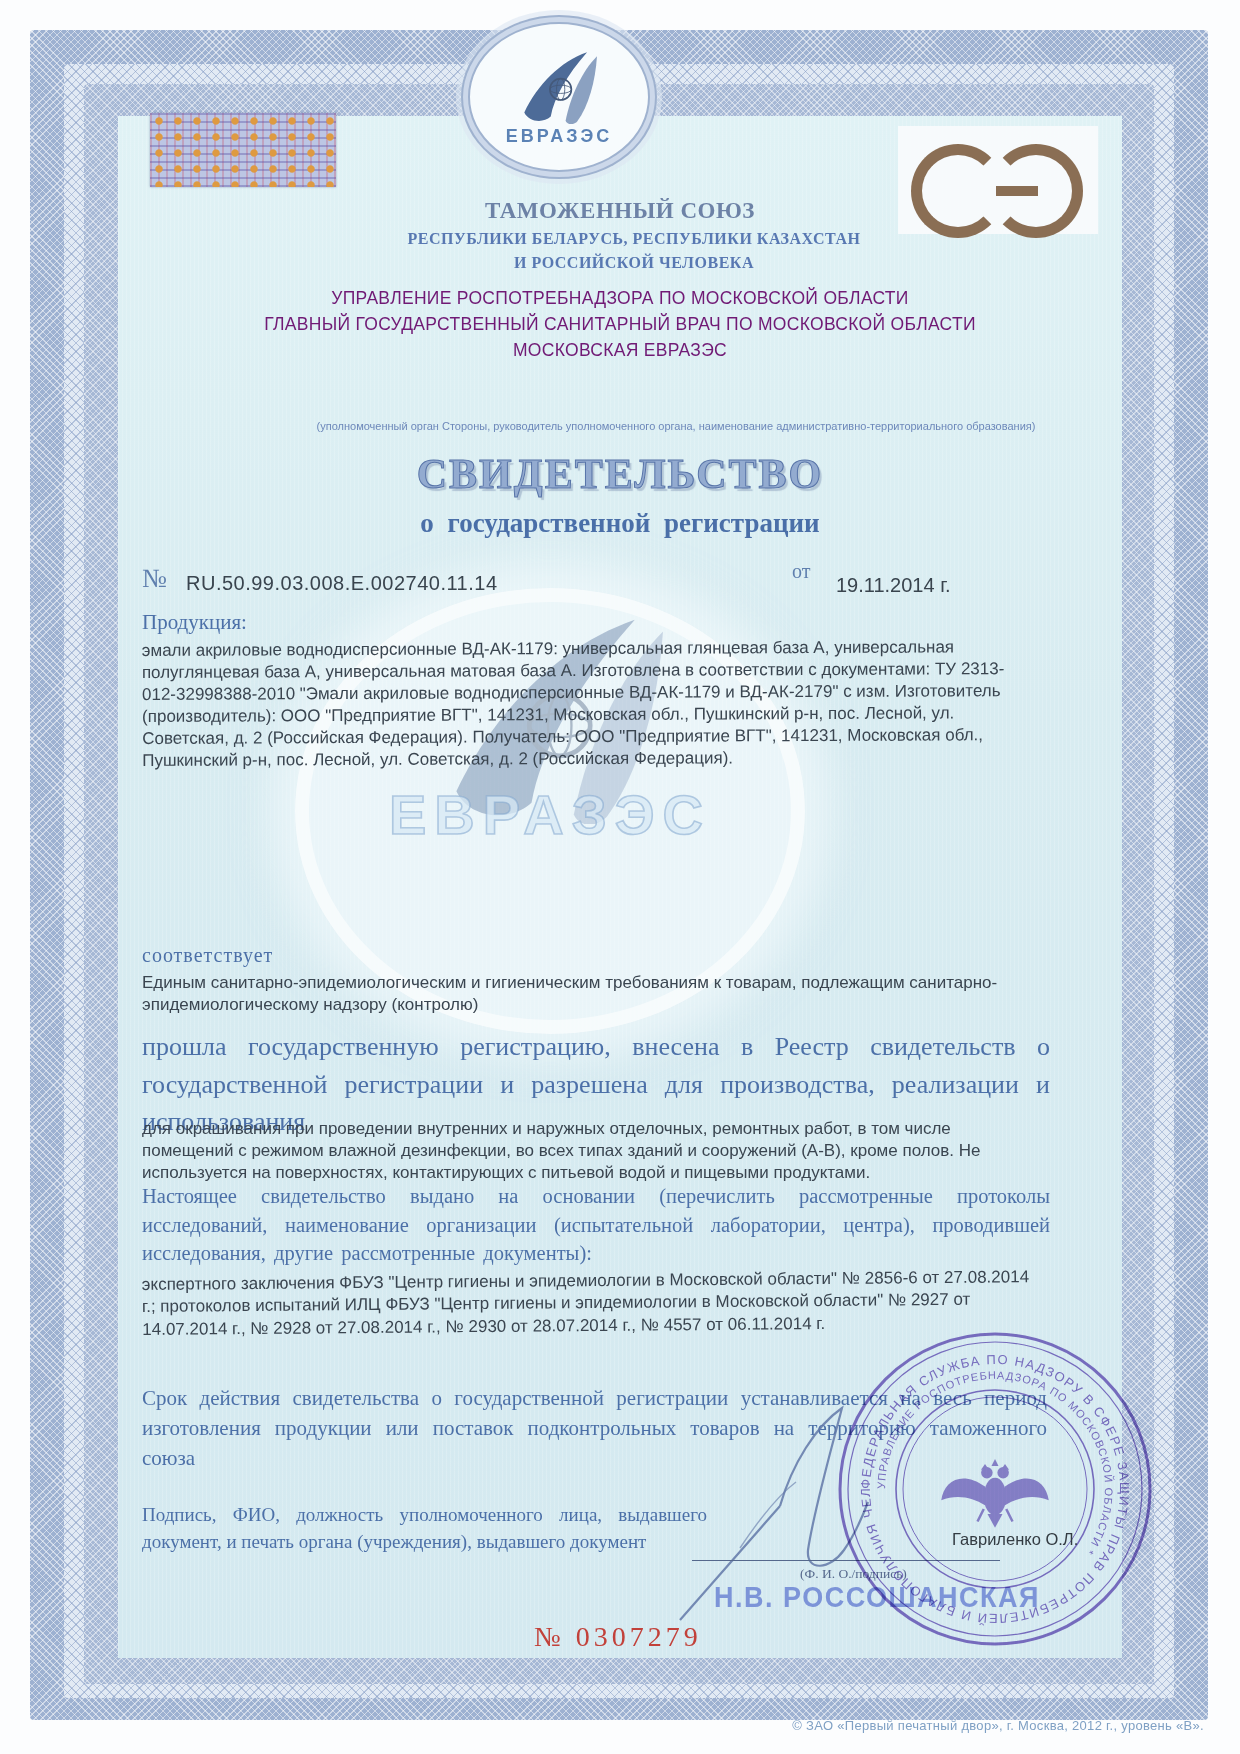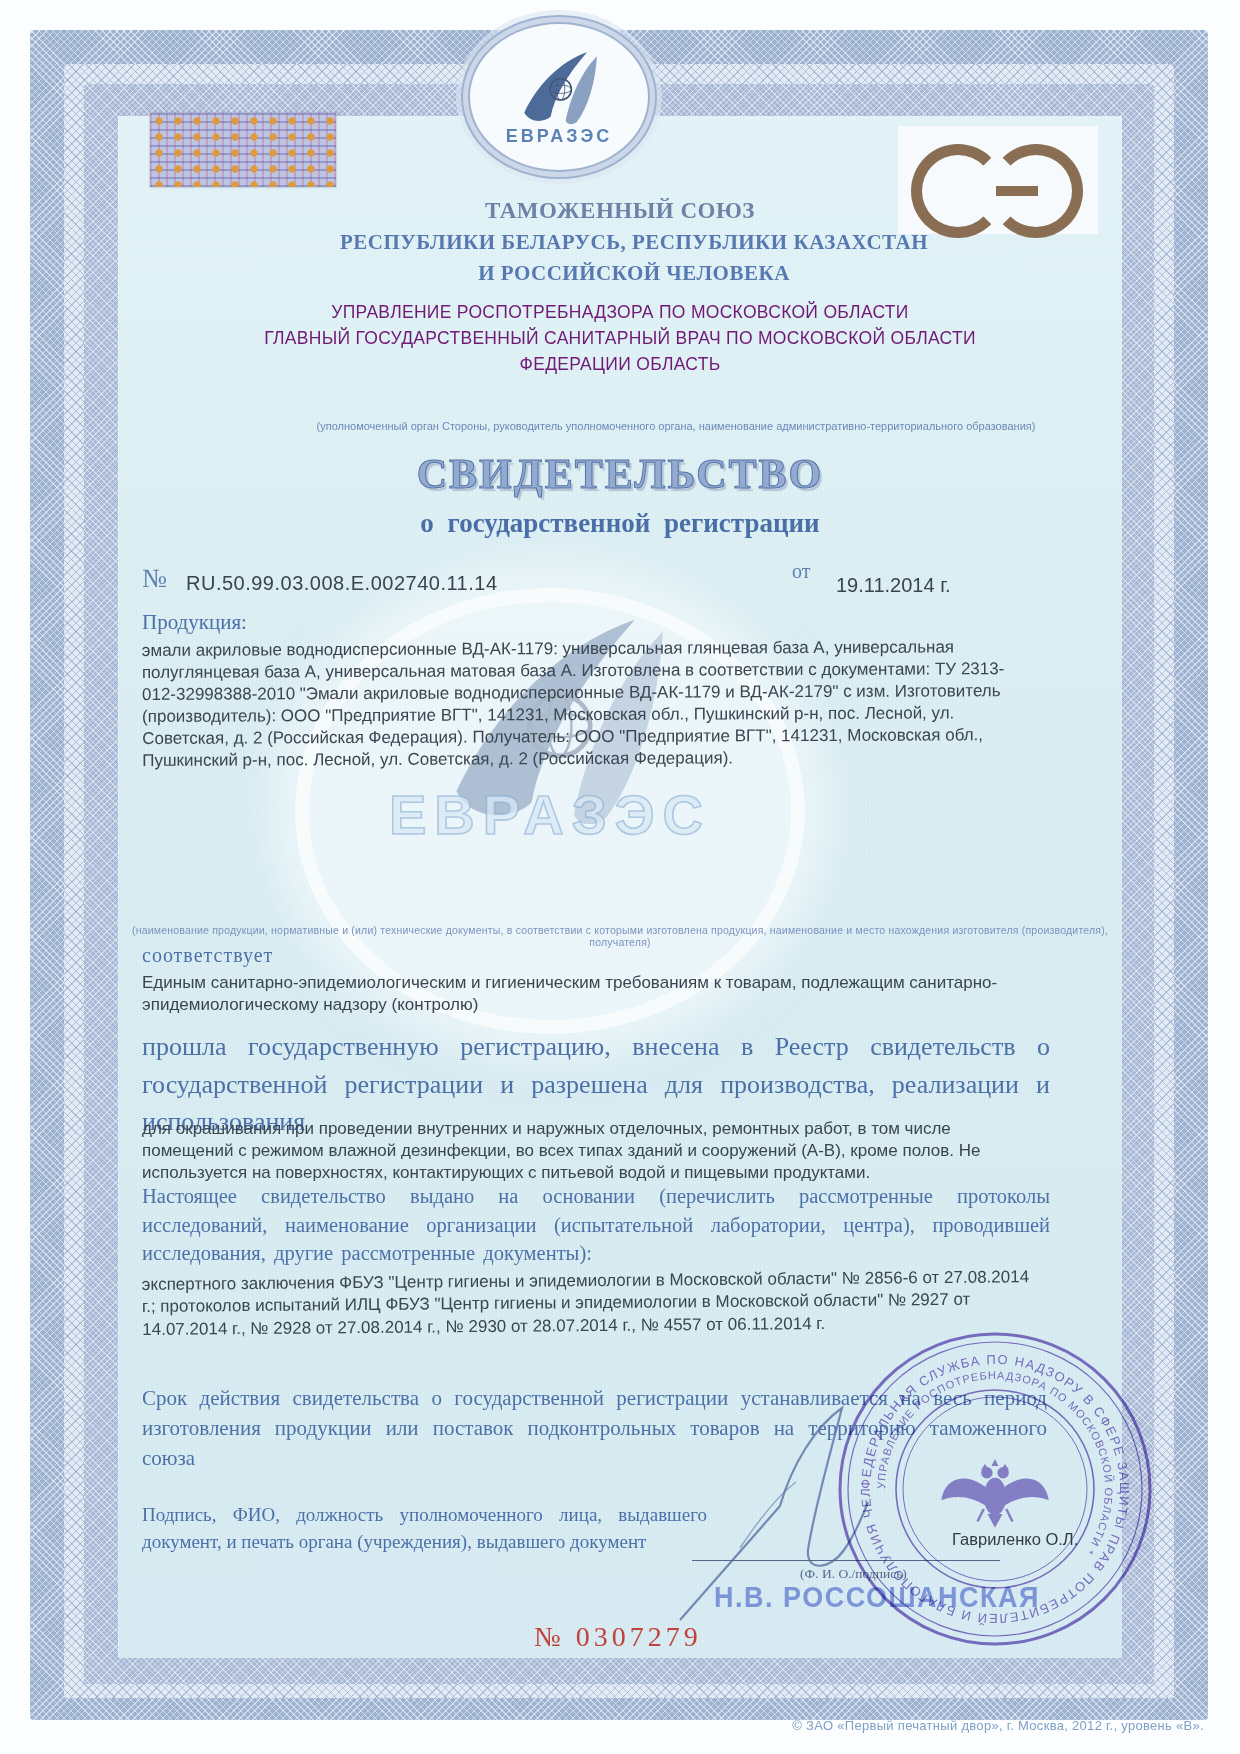--- a/index.html
+++ b/index.html
@@ -48,21 +48,21 @@
   .se-patch{left:898px;top:126px;width:200px;height:108px;background:rgba(249,251,252,.92);z-index:2;}
   .se-mark{left:905px;top:138px;width:190px;height:100px;z-index:3;}
   .se-ring{position:absolute;top:6px;width:72px;height:72px;border:11px solid #8a6e54;border-radius:50%;}
   .se-c{left:6px;border-right-color:rgba(0,0,0,0);}
   .se-e{left:84px;border-left-color:rgba(0,0,0,0);}
   .se-e::after{content:"";position:absolute;left:-4px;top:50%;margin-top:-5px;width:42px;height:10px;background:#8a6e54;}
 
   
   .hdr{left:118px;top:198px;width:1004px;text-align:center;z-index:2;}
   .hdr .u1{font-family:"Liberation Serif","DejaVu Serif",serif;font-weight:bold;font-size:23px;color:#6d82a6;letter-spacing:.5px;}
-  .hdr .u2,.hdr .u3{font-family:"Liberation Serif","DejaVu Serif",serif;font-weight:bold;font-size:21px;color:#5878b2;letter-spacing:.5px;margin-top:6px;padding-left:28px;}
+  .hdr .u2,.hdr .u3{font-family:"Liberation Serif","DejaVu Serif",serif;font-weight:bold;font-size:16px;color:#5878b2;letter-spacing:.5px;margin-top:6px;padding-left:28px;}
   .hdr .a1,.hdr .a2,.hdr .a3{font-size:17.5px;color:#701a75;margin-top:5px;letter-spacing:.3px;}
   .cap1{left:118px;top:420px;width:1116px;text-align:center;font-size:11px;color:#6d88ba;z-index:2;}
 
   
   .title-main{left:118px;top:450px;width:1004px;text-align:center;z-index:2;
       font-family:"Liberation Serif","DejaVu Serif",serif;font-weight:900;font-size:42px;letter-spacing:2px;
       color:#93abd0;-webkit-text-stroke:1px #5874a8;text-shadow:2.5px 2.5px 1px rgba(100,120,160,.35);}
   .title-sub{left:118px;top:508px;width:1004px;text-align:center;z-index:2;
       font-family:"Liberation Serif","DejaVu Serif",serif;font-weight:bold;font-size:27px;color:#4a6fa8;word-spacing:7px;}
 
@@ -145,35 +145,34 @@
     <div class="se-ring se-c"></div>
     <div class="se-ring se-e"></div>
   </div>
 
   <div class="abs hdr">
     <div class="u1">ТАМОЖЕННЫЙ СОЮЗ</div>
     <div class="u2">РЕСПУБЛИКИ БЕЛАРУСЬ, РЕСПУБЛИКИ КАЗАХСТАН</div>
     <div class="u3">И РОССИЙСКОЙ ЧЕЛОВЕКА</div>
     <div class="a1" style="margin-top:16px;">УПРАВЛЕНИЕ РОСПОТРЕБНАДЗОРА ПО МОСКОВСКОЙ ОБЛАСТИ</div>
     <div class="a2">ГЛАВНЫЙ ГОСУДАРСТВЕННЫЙ САНИТАРНЫЙ ВРАЧ ПО МОСКОВСКОЙ ОБЛАСТИ</div>
-    <div class="a3">ФЕДЕРАЦИИ ОБЛАСТЬ</div>
+    <div class="a3">МОСКОВСКАЯ ЕВРАЗЭС</div>
   </div>
   <div class="abs cap1">(уполномоченный орган Стороны, руководитель уполномоченного органа, наименование административно-территориального образования)</div>
 
   <div class="abs title-main">СВИДЕТЕЛЬСТВО</div>
   <div class="abs title-sub">о государственной регистрации</div>
 
   <div class="abs num-label">№</div>
   <div class="abs num-value">RU.50.99.03.008.Е.002740.11.14</div>
   <div class="abs date-label">от</div>
   <div class="abs date-value">19.11.2014 г.</div>
 
   <div class="abs serifblue product-label">Продукция:</div>
   <div class="abs sansdark product-text">эмали акриловые воднодисперсионные ВД-АК-1179: универсальная глянцевая база А, универсальная полуглянцевая база А, универсальная матовая база А. Изготовлена в соответствии с документами: ТУ 2313-012-32998388-2010 "Эмали акриловые воднодисперсионные ВД-АК-1179 и ВД-АК-2179" с изм. Изготовитель (производитель): ООО "Предприятие ВГТ", 141231, Московская обл., Пушкинский р-н, пос. Лесной, ул. Советская, д. 2 (Российская Федерация).  Получатель: ООО "Предприятие ВГТ", 141231, Московская обл., Пушкинский р-н, пос. Лесной, ул. Советская, д. 2 (Российская Федерация).</div>
-  <div class="abs cap2">(наименование продукции, нормативные и (или) технические документы, в соответствии с которыми изготовлена продукция, наименование и место нахождения изготовителя (производителя), получателя)</div>
 
   <div class="abs serifblue comp-lead">соответствует</div>
   <div class="abs sansdark comp-text">Единым санитарно-эпидемиологическим и гигиеническим требованиям к товарам, подлежащим санитарно-эпидемиологическому надзору (контролю)</div>
 
   <div class="abs serifblue reg-lead">прошла государственную регистрацию, внесена в Реестр свидетельств о государственной регистрации и разрешена для производства, реализации и использования</div>
   <div class="abs sansdark reg-text">для окрашивания при проведении внутренних и наружных отделочных, ремонтных работ, в том числе помещений с режимом влажной дезинфекции, во всех типах зданий и сооружений (А-В), кроме полов. Не используется на поверхностях, контактирующих с питьевой водой и пищевыми продуктами.</div>
 
   <div class="abs serifblue basis-lead">Настоящее свидетельство выдано на основании (перечислить рассмотренные протоколы исследований, наименование организации (испытательной лаборатории, центра), проводившей исследования, другие рассмотренные документы):</div>
   <div class="abs sansdark basis-text">экспертного заключения ФБУЗ "Центр гигиены и эпидемиологии в Московской области" № 2856-6 от 27.08.2014 г.; протоколов испытаний ИЛЦ ФБУЗ "Центр гигиены и эпидемиологии в Московской области" № 2927 от 14.07.2014 г., № 2928 от 27.08.2014 г., № 2930 от 28.07.2014 г., № 4557 от 06.11.2014 г.</div>
 

